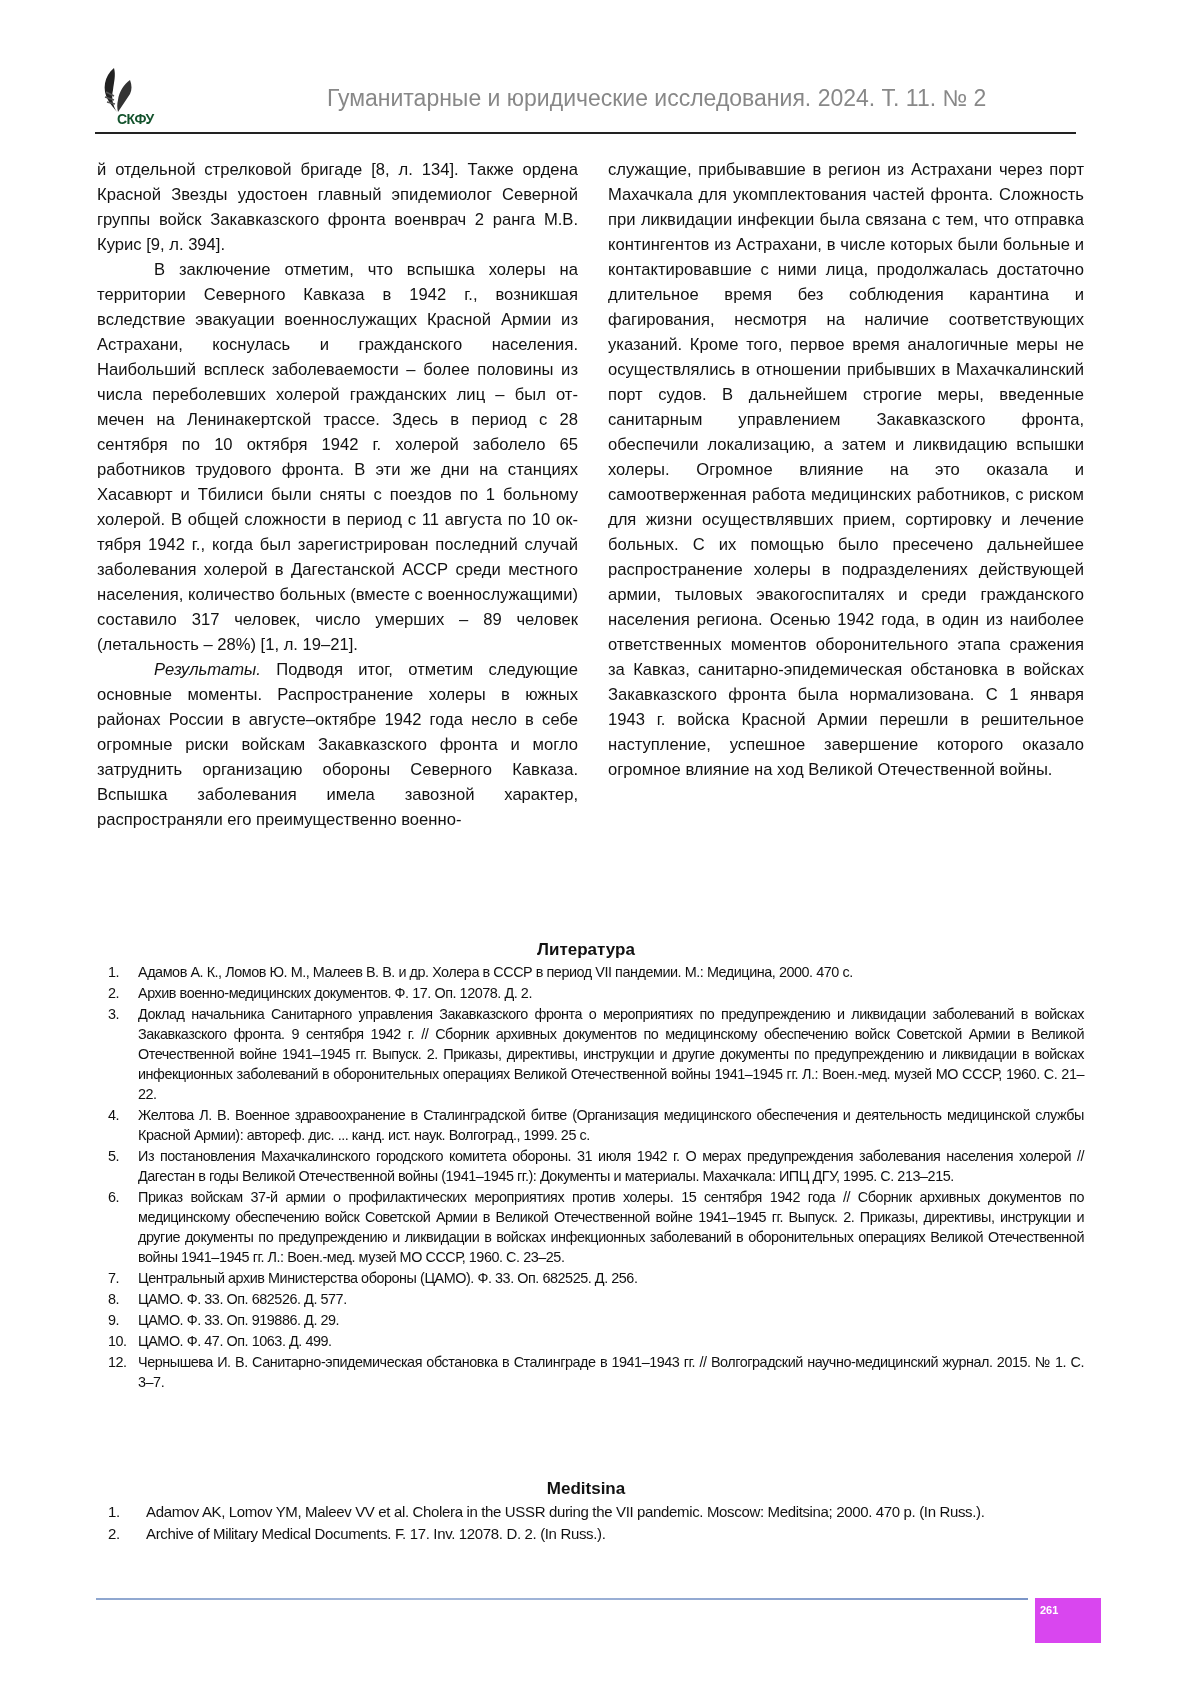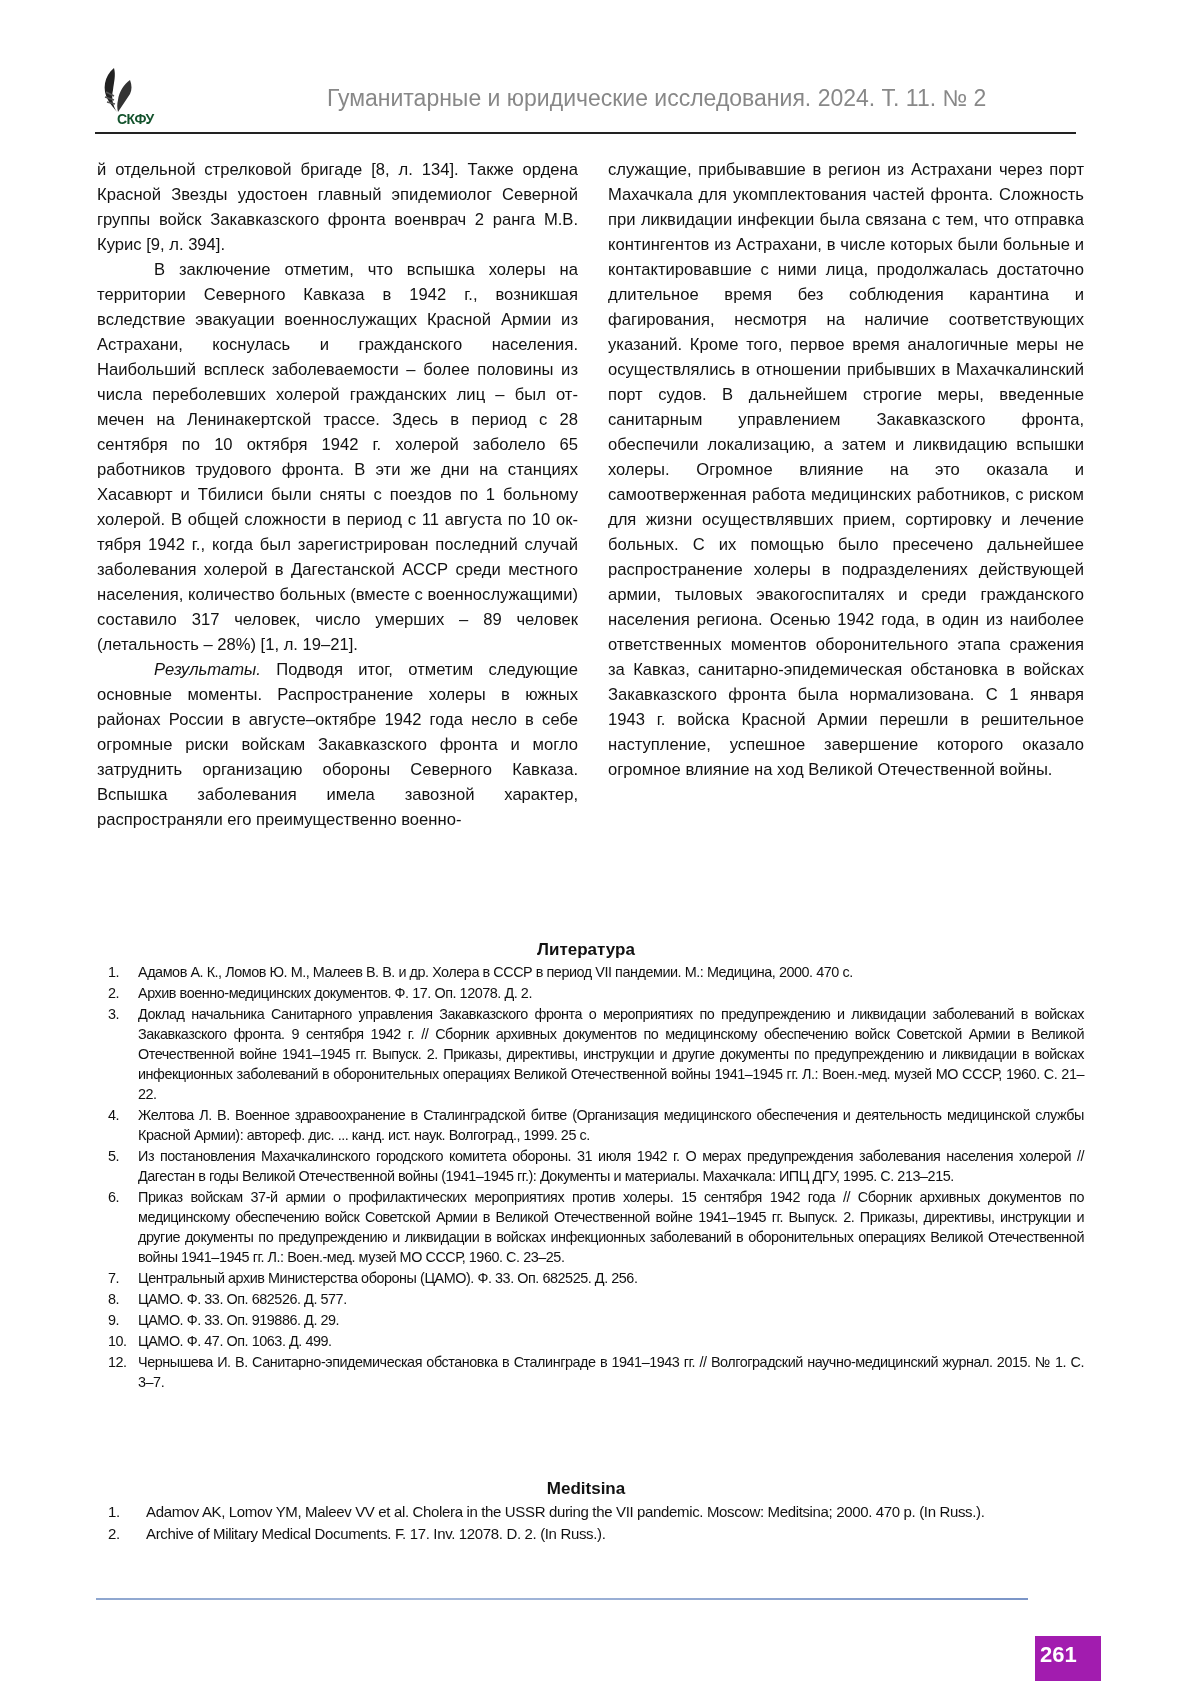--- a/index.html
+++ b/index.html
@@ -17,21 +17,21 @@
   .bi { font-weight: normal; font-style: italic; }
   .refs { position: absolute; left: 108px; width: 976px; font-family: "Liberation Sans", sans-serif; font-size: 14.4px; line-height: 20px; letter-spacing: -0.45px; }
   .refs h3 { margin: 0 0 2px 0; font-size: 17px; text-align: center; font-weight: bold; letter-spacing: 0; padding-right: 20px; }
   .refs ol { margin: 0; padding: 0; list-style: none; }
   .refs li { position: relative; padding-left: 30px; text-align: justify; margin-bottom: 1px; }
   .refs li .num { position: absolute; left: 0; top: 0; }
   .refs-ru { top: 903px; margin-top: 37px; }
   .refs-en { top: 1478px; font-size: 15px; line-height: 21px; letter-spacing: -0.35px; }
   .refs-en li { padding-left: 38px; }
   .footer-line { position: absolute; left: 96px; top: 1598px; width: 932px; height: 2px; background: linear-gradient(to right, #8ea6cf, #a8bbdb 35%, #7b95c7); }
-  .page-num { position: absolute; left: 1035px; top: 1598px; width: 66px; height: 45px; background: #a21caf; color: #fff; font-family: "Liberation Sans", sans-serif; font-weight: bold; font-size: 22px; box-sizing: border-box; padding: 6px 0 0 5px; margin-top: 38px; }
+  .page-num { position: absolute; left: 1035px; top: 1598px; width: 66px; height: 45px; background: #d946ef; color: #fff; font-family: "Liberation Sans", sans-serif; font-weight: bold; font-size: 11px; box-sizing: border-box; padding: 6px 0 0 5px; }
 </style>
 </head>
 <body>
 
 <div class="header">
   <div class="logo">
     <svg width="40" height="50" viewBox="0 0 40 50">
       <path d="M14 2 C4 10 2 24 8 34 C11 39 14 42 17 46 C13 40 11 32 13 24 C14 16 16 9 14 2 Z" fill="#222"></path>
       <path d="M30 14 C24 18 19 26 18 34 C17 38 17 42 18 46 C22 40 26 34 30 28 C32 24 32 19 30 14 Z" fill="#333"></path>
       <path d="M6 26 L14 30 M5 31 L14 34 M7 36 L15 38" stroke="#555" stroke-width="1.5"></path>

